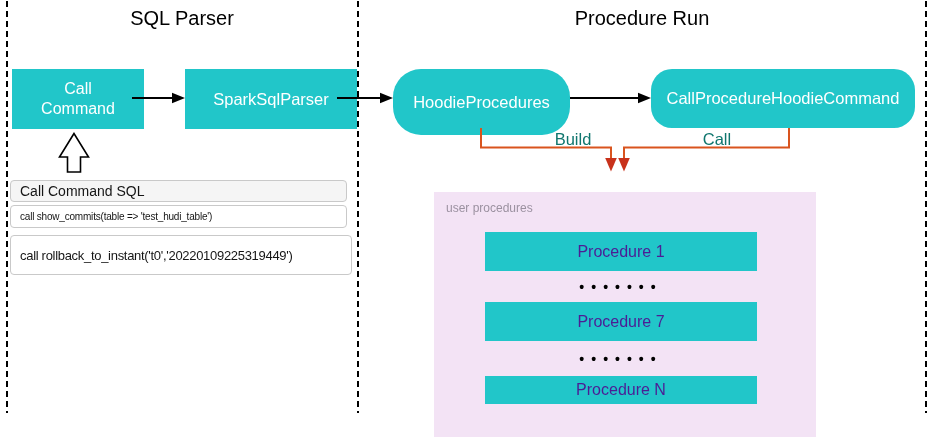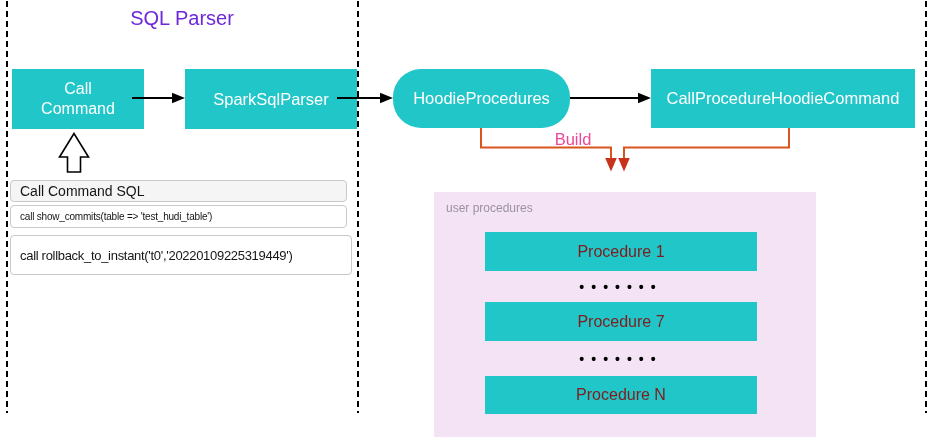--- a/index.html
+++ b/index.html
@@ -1,68 +1,70 @@
 <!DOCTYPE html>
 <html style="--teal: #21C6C9; --orange: #D9541E; --arrowhead_red: #C8321B; --purple_bg: #F3E3F5; --gray_label: #9B91A0; --table_header_bg: #F5F5F5; --table_border: #C9C9C9;"><head>
 <meta charset="utf-8">
 <style>
   html,body{margin:0;padding:0;background:#fff;}
   #canvas{position:relative;width:932px;height:443px;background:#fff;overflow:hidden;
           font-family:"Liberation Sans",sans-serif;}
-  .section-title{position:absolute;top:7px;font-size:20px;color:#6d28d9;text-align:center;width:300px;}
+  .section-title{position:absolute;top:7px;font-size:20px;color:#000000;text-align:center;width:300px;}
   #title-sql{left:32px;}
   #title-proc{left:492px;}
   .node{position:absolute;background:var(--teal);color:#fff;display:flex;align-items:center;
         justify-content:center;text-align:center;font-size:16px;line-height:1.25;}
   #node-call-command{left:12px;top:69px;width:132px;height:60px;padding:0 14px;box-sizing:border-box;}
   #node-sparksqlparser{left:185px;top:69px;width:172px;height:60px;font-size:16.5px;}
-  #node-hoodieprocedures{left:393px;top:69px;width:177px;height:59px;font-size:16.5px;border-radius:28px;}
-  #node-callprocedure{left:651px;top:69px;width:264px;height:59px;font-size:16.5px;}
-  .edge-label{position:absolute;top:130px;width:100px;text-align:center;font-size:16.5px;color:#ec4899;}
+  #node-hoodieprocedures{left:393px;top:69px;width:177px;height:66px;font-size:16.5px;border-radius:28px;}
+  #node-callprocedure{left:651px;top:69px;width:264px;height:59px;font-size:16.5px;border-radius:21px;}
+  .edge-label{position:absolute;top:130px;width:100px;text-align:center;font-size:16.5px;color:#0f766e;}
   #label-build{left:523px;}
   #label-call{left:667px;}
   .sql-box{position:absolute;left:10px;box-sizing:border-box;border:1px solid var(--table_border);
            border-radius:4px;display:flex;align-items:center;padding:0 9px;white-space:nowrap;
            overflow:hidden;color:#151515;}
   #sql-header{top:180px;width:337px;height:22px;background:var(--table_header_bg);font-size:14px;}
   #sql-row-1{top:189px;width:337px;height:23px;background:#fff;font-size:10px;letter-spacing:-0.2px;margin-top:16px;}
   #sql-row-2{top:235px;width:342px;height:40px;background:#fff;font-size:13px;letter-spacing:-0.3px;}
   #user-procedures{position:absolute;left:434px;top:173px;width:382px;height:245px;
                    background:var(--purple_bg);margin-top:19px;}
   #user-procedures-label{position:absolute;left:12px;top:9px;font-size:12px;color:var(--gray_label);}
-  .proc{position:absolute;left:51px;width:272px;background:var(--teal);color:#7f1d1d;display:flex;
+  .proc{position:absolute;left:51px;width:272px;background:var(--teal);color:#4c1d95;display:flex;
         align-items:center;justify-content:center;font-size:16px;}
   #proc-1{top:40px;height:39px;}
   #proc-2{top:110px;height:39px;}
-  #proc-n{top:184px;height:38px;}
+  #proc-n{top:184px;height:28px;}
   .dots{position:absolute;left:51px;width:272px;text-align:center;color:#000;font-weight:bold;
         font-size:14px;letter-spacing:7px;line-height:20px;}
   #dots-1{top:85px;}
   #dots-2{top:157px;}
   svg#overlay{position:absolute;left:0;top:0;pointer-events:none;}
   .dashed{stroke:#000;stroke-width:2;stroke-dasharray:6 4;}
   .flow{stroke:#000;stroke-width:2.2;}
   .flow-head{fill:#000;}
   .orange-line{stroke:var(--orange);stroke-width:2;fill:none;}
   .orange-head{fill:var(--arrowhead_red);}
   .hollow-arrow{fill:#fff;stroke:#000;stroke-width:1.6;}
 </style>
 </head>
 <body>
 
 <div id="canvas">
 
   <div class="section-title" id="title-sql">SQL Parser</div>
+  <div class="section-title" id="title-proc">Procedure Run</div>
 
   <div class="node" id="node-call-command">Call Command</div>
   <div class="node" id="node-sparksqlparser">SparkSqlParser</div>
   <div class="node" id="node-hoodieprocedures">HoodieProcedures</div>
   <div class="node" id="node-callprocedure">CallProcedureHoodieCommand</div>
 
   <div class="edge-label" id="label-build">Build</div>
+  <div class="edge-label" id="label-call">Call</div>
 
   <div class="sql-box" id="sql-header">Call Command SQL</div>
   <div class="sql-box" id="sql-row-1">call show_commits(table =&gt; 'test_hudi_table')</div>
   <div class="sql-box" id="sql-row-2">call rollback_to_instant('t0','20220109225319449')</div>
 
   <div id="user-procedures">
     <div id="user-procedures-label">user procedures</div>
     <div class="proc" id="proc-1">Procedure 1</div>
     <div class="dots" id="dots-1">•••••••</div>
     <div class="proc" id="proc-2">Procedure 7</div>

